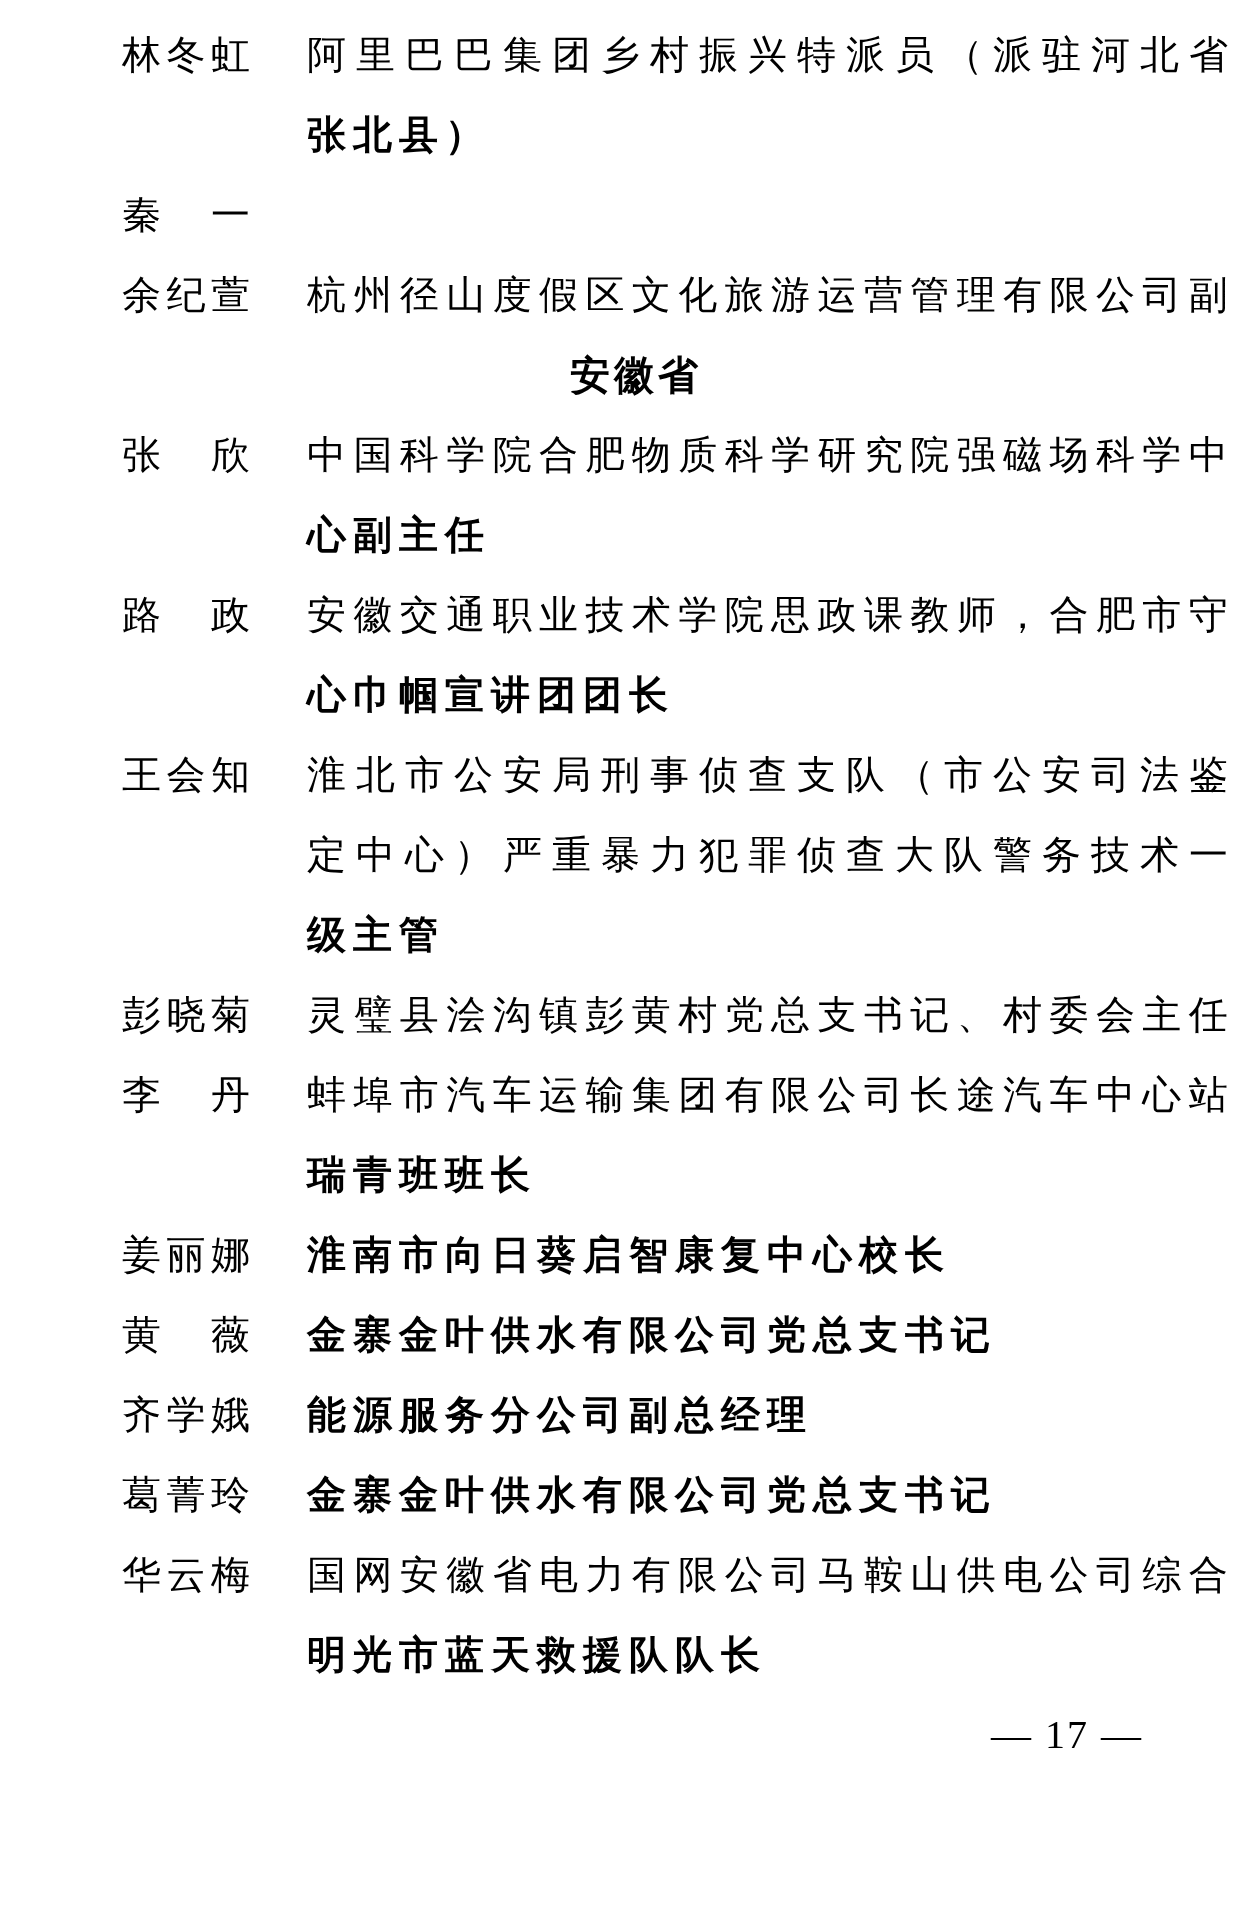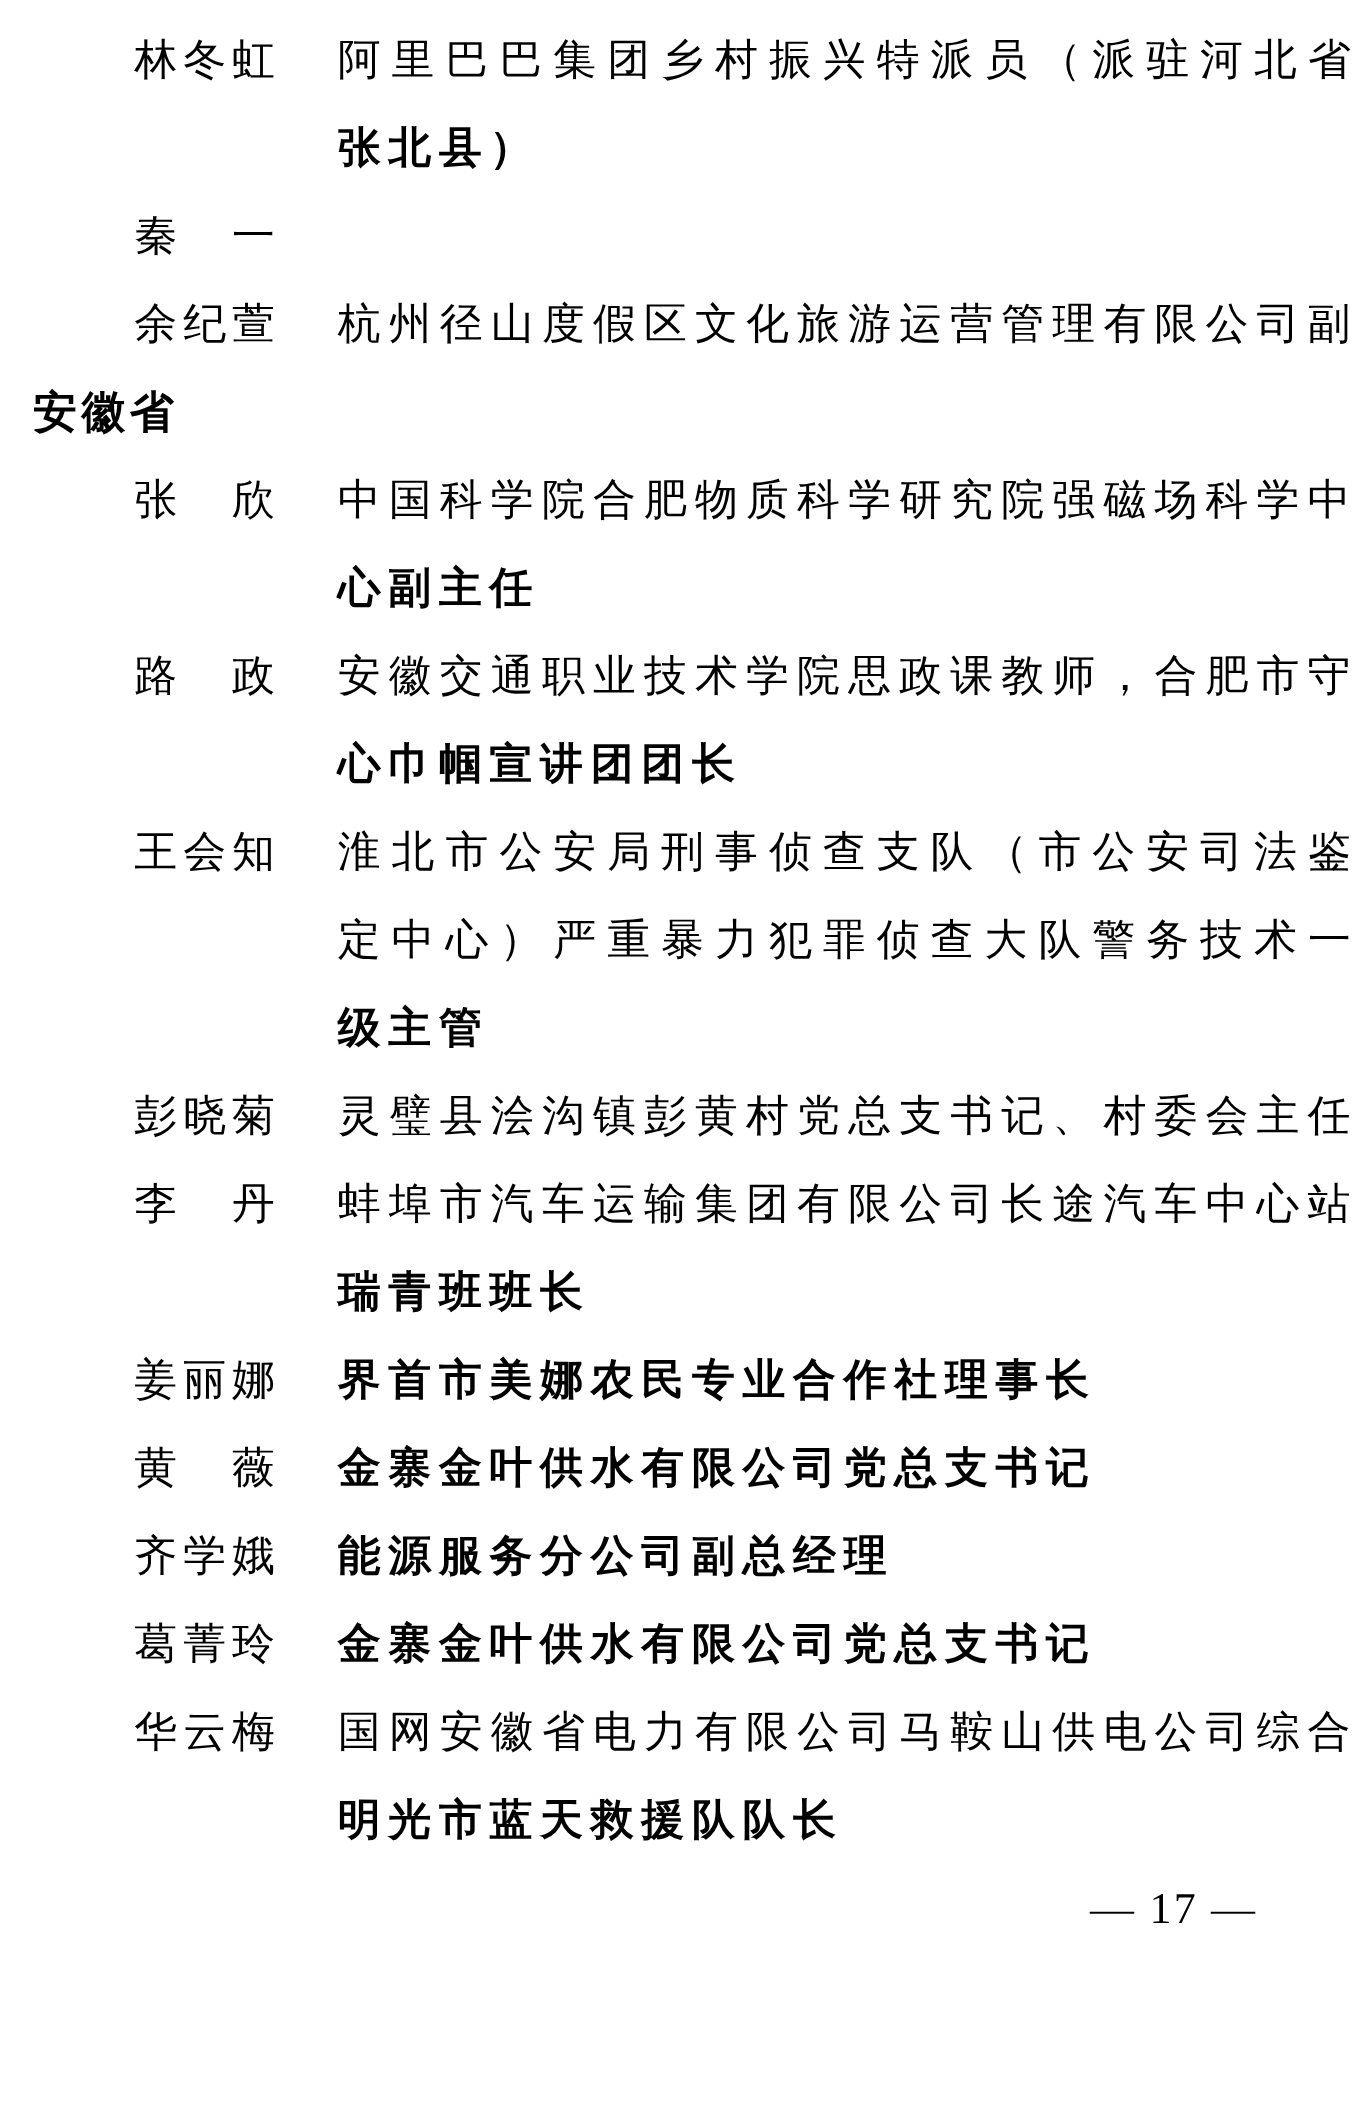--- a/index.html
+++ b/index.html
@@ -57,20 +57,21 @@
     font-weight: bold;
   }
   .section-header {
     margin-left: 30px;
     font-family: "Liberation Sans", "DejaVu Sans", sans-serif;
     font-weight: bold;
     font-size: 40px;
     letter-spacing: 4px;
     line-height: 80px;
     height: 80px;
+    text-align: center;
   }
   .page-number {
     font-size: 40px;
     line-height: 80px;
     height: 80px;
     text-align: right;
     padding-right: 99px;
     letter-spacing: 2px;
   }
 </style>
@@ -333,21 +334,21 @@
     </div>
   </div>
 
   <div class="entry">
     <div class="name">
         <span>姜</span>
         <span>丽</span>
         <span>娜</span>
       </div>
     <div class="desc">
-      <div class="line natural">界首市美娜农民专业合作社理事长</div>
+      <div class="line natural">淮南市向日葵启智康复中心校长</div>
     </div>
   </div>
 
   <div class="entry">
     <div class="name">
         <span>黄</span>
         <span>薇</span>
       </div>
     <div class="desc">
       <div class="line natural">金寨金叶供水有限公司党总支书记</div>

